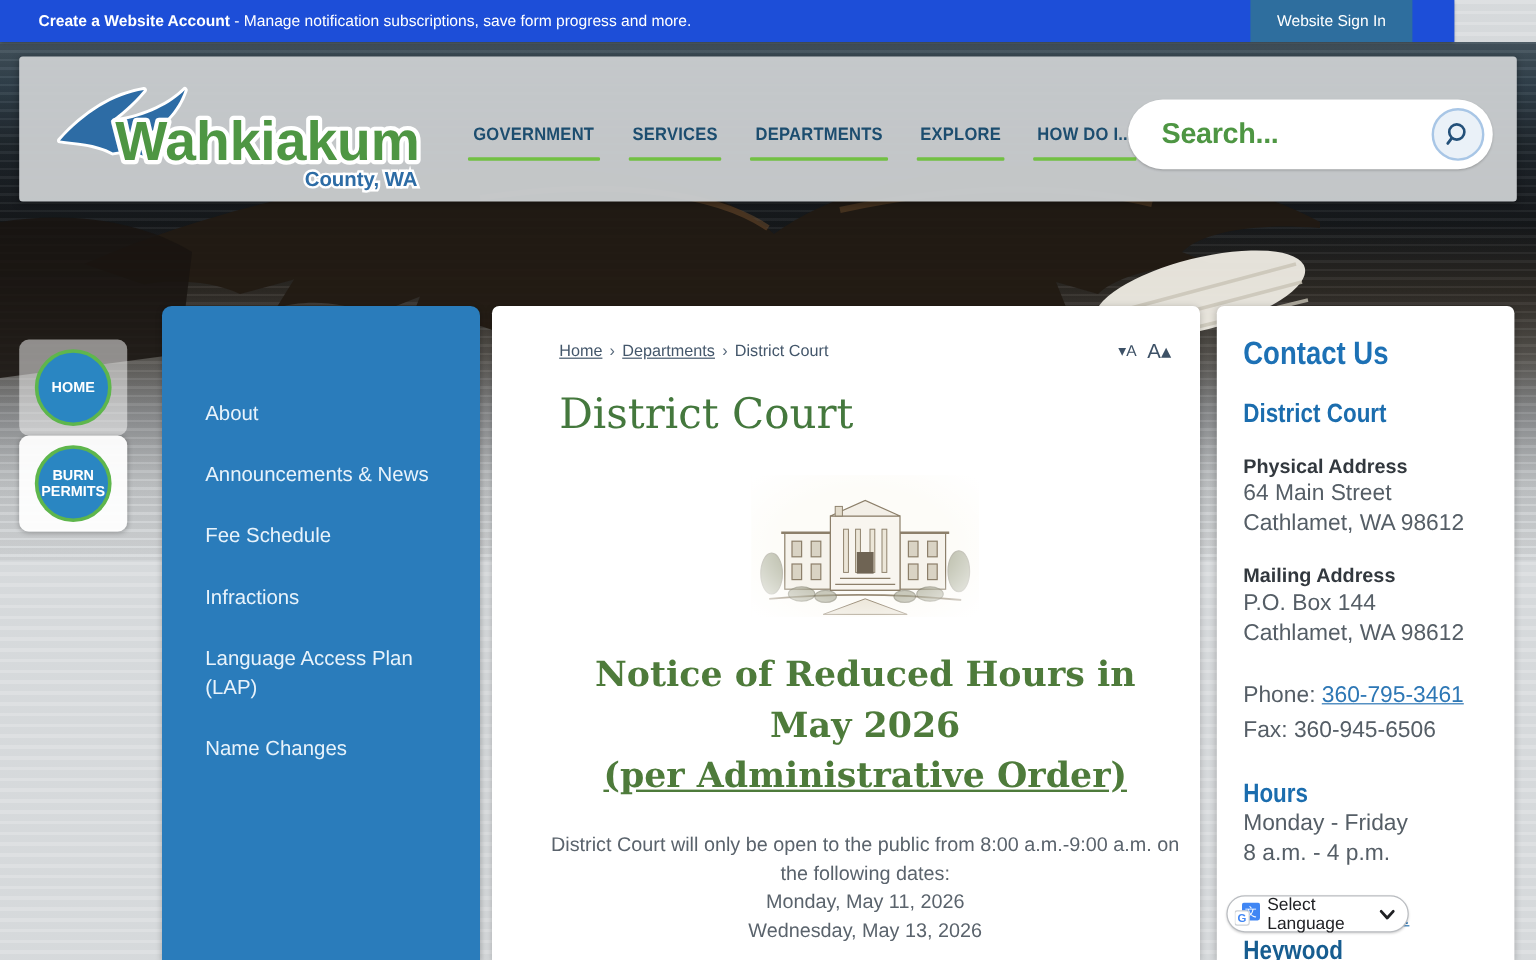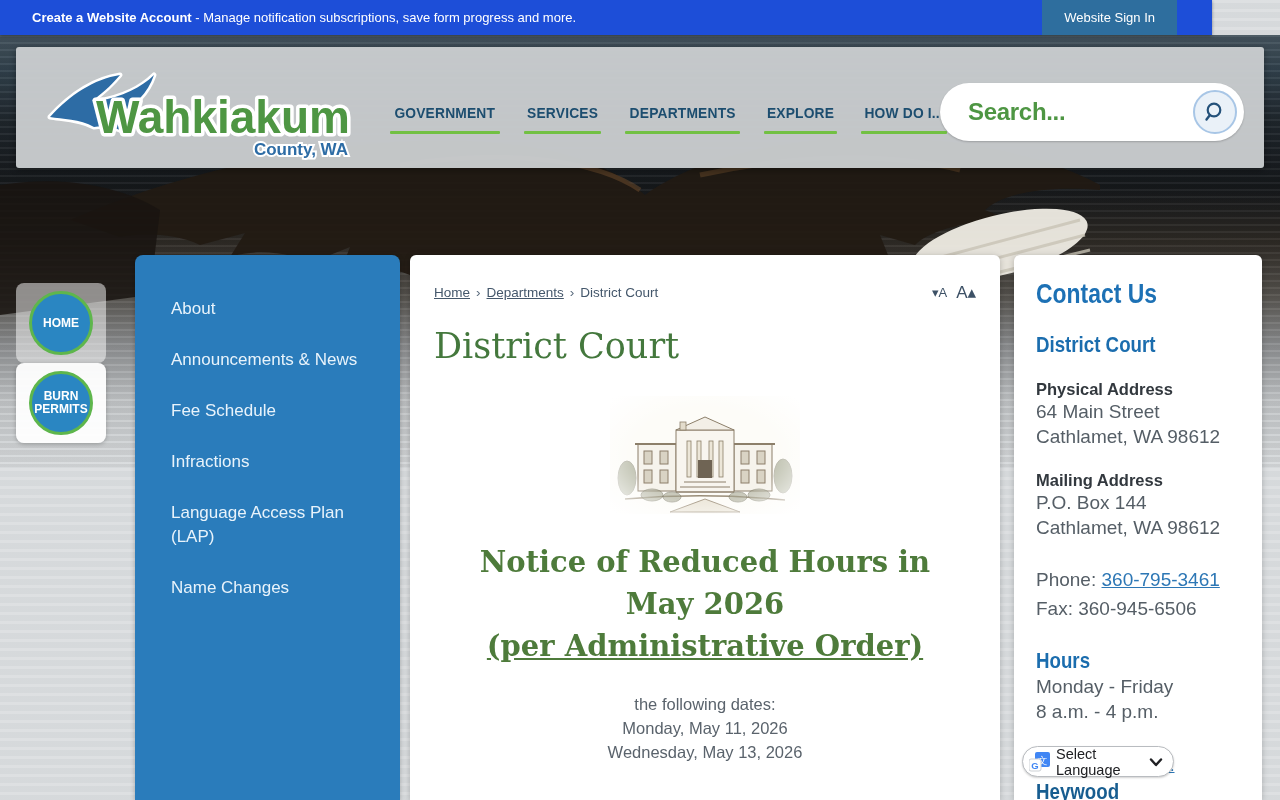--- a/index.html
+++ b/index.html
@@ -50,27 +50,27 @@
   .quick-card { position:absolute; left:16px; width:90px; height:80px; border-radius:8px; z-index:4; }
   .quick-card.one { top:283px; background:rgba(255,255,255,.5); }
   .quick-card.two { top:363px; background:rgba(255,255,255,.94); box-shadow:0 1px 4px rgba(0,0,0,.25); }
   .quick-circle { width:64px; height:64px; margin:8px auto; border-radius:50%; background:#2a86c2;
     border:3px solid #5eb64c; color:#fff; font-weight:700; font-size:12px; line-height:13px;
     display:flex; align-items:center; justify-content:center; text-align:center; cursor:pointer; }
 
   
   .left-sidebar { position:absolute; left:135px; top:255px; width:265px; height:545px; z-index:3;
     background:#2a7cbb; border-radius:8px 8px 0 0; box-shadow:0 1px 5px rgba(0,0,0,.25); }
-  .left-sidebar ul { list-style:none; padding:42px 0 0 36px; }
+  .left-sidebar ul { list-style:none; padding:42px 0 0 36px;margin-top:36px; }
   .left-sidebar li { width:205px; margin-bottom:27px; font-size:17px; line-height:24px;
     color:#e8f3fb; cursor:pointer; }
 
   
   .main-panel { position:absolute; left:410px; top:255px; width:590px; height:545px; z-index:3;
-    background:#fff; border-radius:6px 6px 0 0; box-shadow:0 1px 6px rgba(0,0,0,.22); }
+    background:#fff; border-radius:6px 6px 0 0; box-shadow:0 1px 6px rgba(0,0,0,.22);padding-left:32px; }
   .crumb-row { display:flex; justify-content:space-between; align-items:center; margin:27px 24px 0 24px; }
   .breadcrumb { font-size:13.5px; color:#44576b; }
   .breadcrumb a { color:#44576b; text-decoration:underline; cursor:pointer; }
   .breadcrumb .sep { margin:0 6px; color:#5a6b7d; }
   .font-size-ctrl { color:#3d5166; display:flex; align-items:center; gap:9px; }
   .fs-dec { font-size:13px; cursor:pointer; }
   .fs-inc { font-size:17px; cursor:pointer; }
   h1.page-title { margin:23px 0 0 24px; font-family:"DejaVu Serif","Liberation Serif",serif;
     font-weight:400; font-size:35px; color:#44783d; }
   .sketch-wrap { position:relative; width:190px; height:120px; margin:29px auto 0; }
@@ -223,20 +223,21 @@
     </svg>
   </div>
 
   <div class="notice">
     <div>Notice of Reduced Hours in</div>
     <div>May 2026</div>
     <div><span class="order-link">(per Administrative Order)</span></div>
   </div>
 
   <div class="body-text">
+    <div>District Court will only be open to the public from 8:00 a.m.-9:00 a.m. on</div>
     <div>the following dates:</div>
     <div>Monday, May 11, 2026</div>
     <div>Wednesday, May 13, 2026</div>
   </div>
 </div>
 
 <div class="right-panel">
   <div><span class="cond contact-title">Contact Us</span></div>
   <div><span class="cond contact-dept">District Court</span></div>
 

